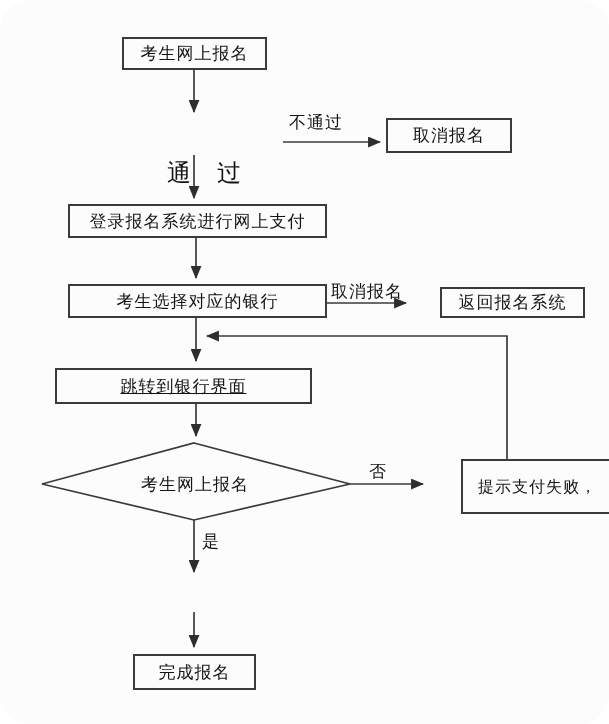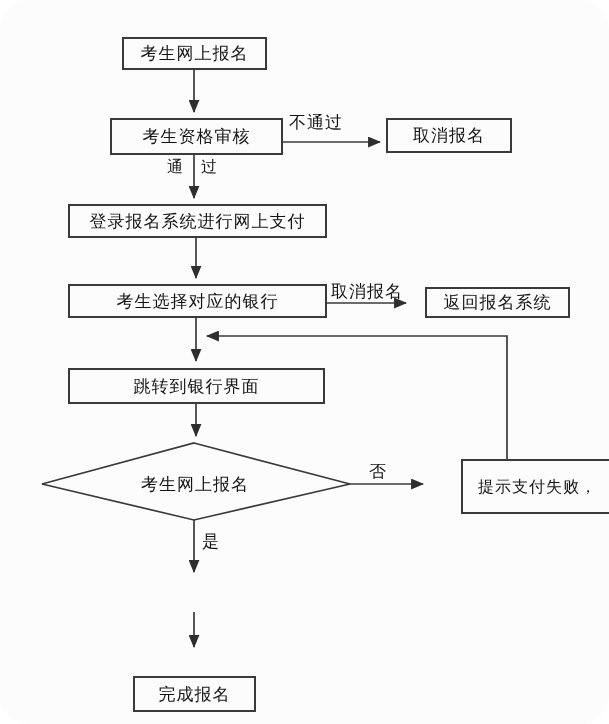--- a/index.html
+++ b/index.html
@@ -78,46 +78,45 @@
 
     <line x1="194" y1="520" x2="194" y2="572" stroke="#3a3a3a" stroke-width="1.7" marker-end="url(#arrow)"></line>
 
     <line x1="194" y1="612" x2="194" y2="647" stroke="#3a3a3a" stroke-width="1.7" marker-end="url(#arrow)"></line>
 
     <polygon points="194,443 350,484 194,520 42,484" fill="#fcfcfc" stroke="#3a3a3a" stroke-width="1.7"></polygon>
   </svg>
 
   <div class="node box" style="left:122px; top:37px;  width:145px; height:33px;">考生网上报名</div>
 
-  <div class="node box" style="left:110px; top:118px; width:173px; height:37px;">考生资格审核</div>
 
   <div class="node box" style="left:68px;  top:204px; width:259px; height:34px;">登录报名系统进行网上支付</div>
 
   <div class="node box" style="left:386px; top:118px; width:126px; height:35px;">取消报名</div>
 
   <div class="node box" style="left:68px;  top:284px; width:259px; height:34px;font-family:Liberation Mono, monospace;">考生选择对应的银行</div>
 
-  <div class="node box" style="left:425px; top:287px; width:145px; height:31px;">返回报名系统</div>
+  <div class="node box" style="left:440px; top:287px; width:145px; height:31px;">返回报名系统</div>
 
-  <div class="node box" style="left:68px;  top:368px; width:257px; height:36px;">跳转到银行界面</div>
+  <div class="node box" style="left:55px;  top:368px; width:257px; height:36px;text-decoration:underline;">跳转到银行界面</div>
 
   <div class="node diamond-label" style="left:110px; top:468px; width:170px; height:32px;">考生网上报名</div>
 
   <div class="node box fail-lines" style="left:429px; top:459px; width:153px; height:55px;margin-left:32px;">
     <div>
       <div>提示支付失败，</div>
     </div>
   </div>
 
 
-  <div class="node box" style="left:133px; top:676px; width:123px; height:36px;">完成报名</div>
+  <div class="node box" style="left:133px; top:654px; width:123px; height:36px;">完成报名</div>
 
   <div class="edge-label" style="left:289px; top:111px;">不通过</div>
 
-  <div class="edge-label" style="left:167px; top:157px; font-size:16px;">通　过</div>
+  <div class="edge-label" style="left:167px; top:157px; font-size:24px;">通　过</div>
 
   <div class="edge-label" style="left:331px; top:280px;">取消报名</div>
 
   <div class="edge-label" style="left:369px; top:460px;">否</div>
 
   <div class="edge-label" style="left:202px; top:530px;">是</div>
 
 </div>
 
 </body></html>

